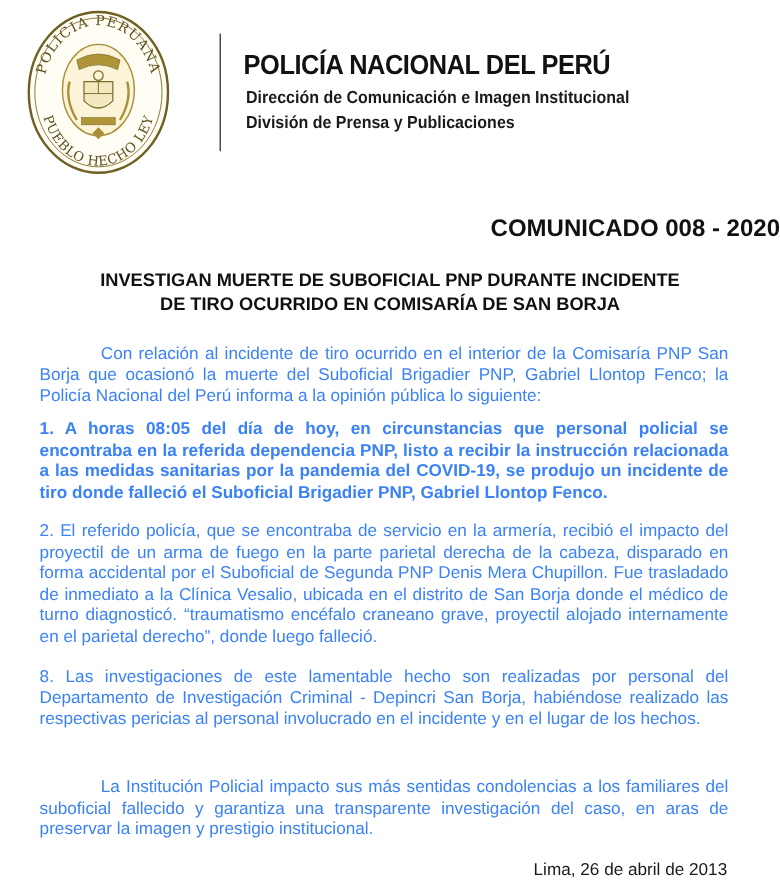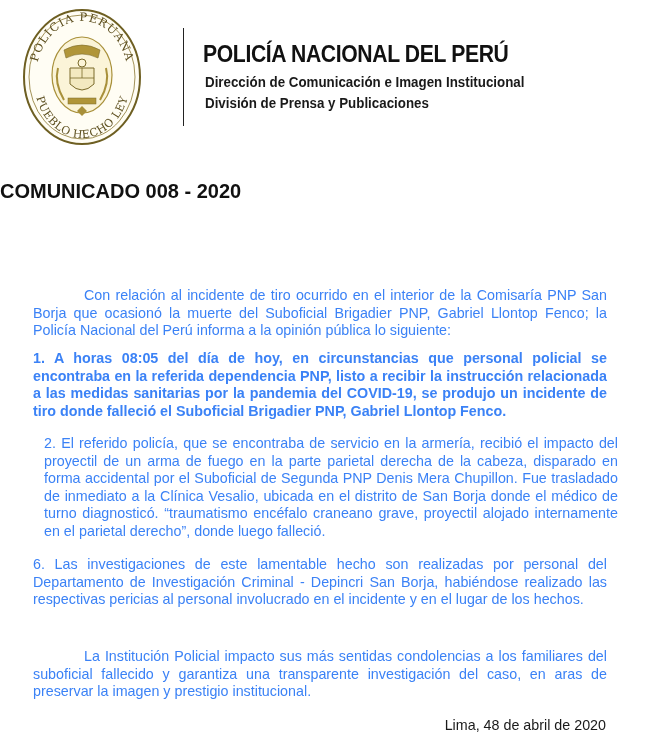--- a/index.html
+++ b/index.html
@@ -53,21 +53,21 @@
       transform-origin: left top;
     }
     .org-sub.line1 { top: 74px; }
     .org-sub.line2 { top: 95px; }
 
     .comunicado-title {
       position: absolute;
       left: 0;
       width: 650px;
       top: 180px;
-      text-align: left;
+      text-align: right;
       font-size: 20px;
       font-weight: bold;
       color: #111;
     }
     .headline {
       position: absolute;
       left: 0;
       width: 650px;
       top: 224px;
       text-align: center;
@@ -83,21 +83,21 @@
       left: 33px;
       width: 574px;
       font-size: 14.3px;
       line-height: 17.6px;
       color: #3b82f6;
       text-align: justify;
     }
     .body-text.indent { text-indent: 51px; }
     .p-intro { top: 287px; }
     .p-1 { top: 350px; font-weight: bold; }
-    .p-2 { top: 435px; margin-left: 11px; }
+    .p-2 { top: 435px; }
     .p-3 { top: 556px; }
     .p-closing { top: 648px; }
     .date-line {
       position: absolute;
       right: 44px;
       top: 717px;
       font-size: 14.3px;
       color: #1a1a1a;
       white-space: nowrap;
     }
@@ -135,21 +135,23 @@
 
 <div class="divider"></div>
 
 <div class="org-title">POLICÍA NACIONAL DEL PERÚ</div>
 <div class="org-sub line1">Dirección de Comunicación e Imagen Institucional</div>
 <div class="org-sub line2">División de Prensa y Publicaciones</div>
 
 <div class="comunicado-title">COMUNICADO 008 - 2020</div>
 
 <div class="headline">
+  <div>INVESTIGAN MUERTE DE SUBOFICIAL PNP DURANTE INCIDENTE</div>
+  <div>DE TIRO OCURRIDO EN COMISARÍA DE SAN BORJA</div>
 </div>
 
 <div class="body-text indent p-intro">Con relación al incidente de tiro ocurrido en el interior de la Comisaría PNP San Borja que ocasionó la muerte del Suboficial Brigadier PNP, Gabriel Llontop Fenco; la Policía Nacional del Perú informa a la opinión pública lo siguiente:</div>
 <div class="body-text p-1">1. A horas 08:05 del día de hoy, en circunstancias que personal policial se encontraba en la referida dependencia PNP, listo a recibir la  instrucción relacionada a las medidas sanitarias por la pandemia del COVID-19, se produjo un incidente de tiro donde falleció el Suboficial Brigadier PNP, Gabriel Llontop Fenco.</div>
 <div class="body-text p-2">2. El referido policía, que se encontraba de servicio en la armería, recibió el impacto del proyectil de un arma de fuego en la parte parietal derecha de la cabeza, disparado en forma accidental por el Suboficial de Segunda PNP Denis Mera Chupillon. Fue trasladado de inmediato a la Clínica Vesalio, ubicada en el distrito de San Borja donde el médico de turno diagnosticó. “traumatismo encéfalo craneano grave, proyectil alojado internamente en el parietal derecho”, donde luego falleció.</div>
-<div class="body-text p-3">6. Las investigaciones de este lamentable hecho son realizadas por personal del Departamento de Investigación Criminal - Depincri San Borja, habiéndose realizado las respectivas pericias al personal involucrado en el incidente y en el lugar de los hechos.</div>
+<div class="body-text p-3">8. Las investigaciones de este lamentable hecho son realizadas por personal del Departamento de Investigación Criminal - Depincri San Borja, habiéndose realizado las respectivas pericias al personal involucrado en el incidente y en el lugar de los hechos.</div>
 <div class="body-text indent p-closing">La Institución Policial impacto sus más sentidas condolencias a los familiares del suboficial fallecido y garantiza una transparente investigación del caso, en aras de preservar la imagen y prestigio institucional.</div>
 
-<div class="date-line">Lima, 48 de abril de 2020</div>
+<div class="date-line">Lima, 26 de abril de 2013</div>
 
 </body></html>

